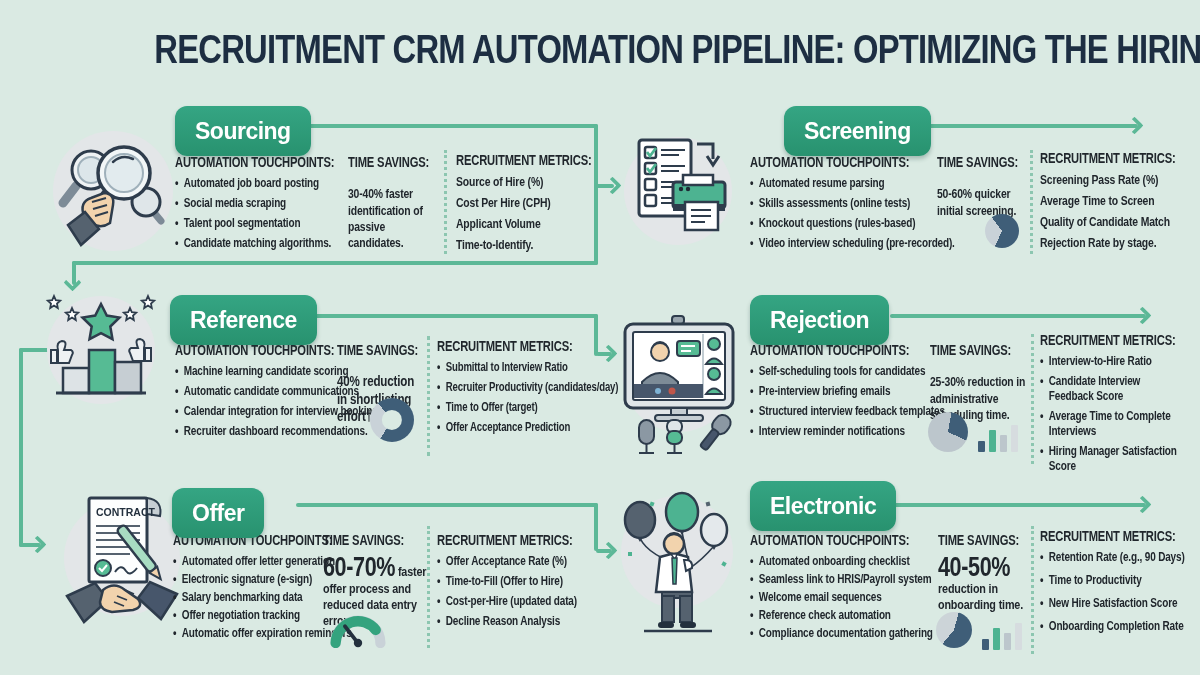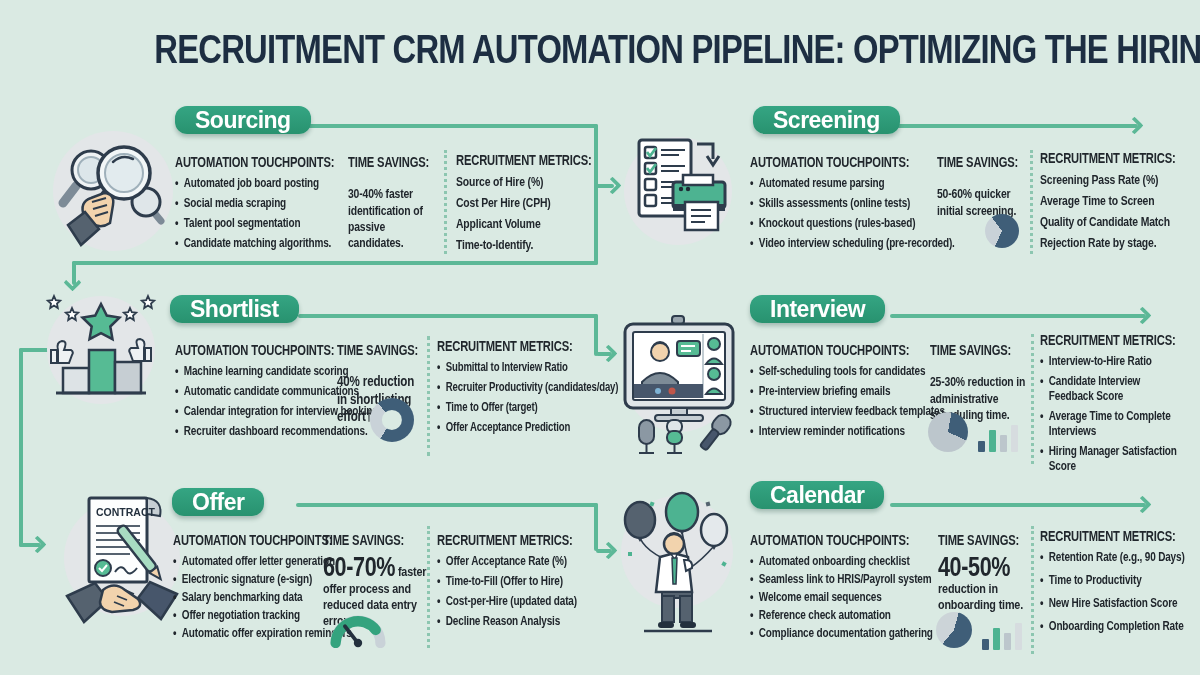--- a/index.html
+++ b/index.html
@@ -20,21 +20,21 @@
     position:relative;width:1200px;height:675px;overflow:hidden;
     background:var(--bg);
     font-family:"Liberation Sans",sans-serif;color:var(--ink);
   }
   .title{
     position:absolute;left:0;top:26px;width:1200px;text-align:center;
     font-size:41px;font-weight:800;color:var(--navy);letter-spacing:-1px;white-space:nowrap;
   }
   .title span{display:inline-block;transform:scaleX(.8)}
   .pill{
-    position:absolute;z-index:3;height:28px;display:flex;align-items:center;
+    position:absolute;z-index:3;height:50px;display:flex;align-items:center;
     padding:0 20px;border-radius:12px;
     background:linear-gradient(#35a583,#28926f);
     color:#fff;font-size:23px;font-weight:700;letter-spacing:-.5px;
     box-shadow:0 3px 4px rgba(25,70,58,.28);
   }
   .col{position:absolute;z-index:2;transform:scaleX(.8);transform-origin:0 0}
   .colhead{font-size:14px;font-weight:800;letter-spacing:-.2px;margin-bottom:6px;white-space:nowrap}
   ul.blist{list-style:none}
   ul.blist li{position:relative;padding-left:11px;font-size:12.5px;font-weight:700;line-height:15px;margin-bottom:5px;letter-spacing:-.2px}
   ul.blist li:before{content:"•";position:absolute;left:0;top:0}
@@ -173,21 +173,21 @@
     </g>
     <rect x="52" y="48" width="52" height="26" rx="3" fill="#4db391" stroke="#2e3c4c" stroke-width="3"></rect>
     <rect x="62" y="41" width="30" height="10" fill="#fff" stroke="#2e3c4c" stroke-width="2.5"></rect>
     <circle cx="60" cy="55" r="2.2" fill="#1f2a35"></circle>
       <circle cx="67" cy="55" r="2.2" fill="#1f2a35"></circle>
     <rect x="52" y="70" width="52" height="7" fill="#2e3c4c"></rect>
     <rect x="64" y="68" width="33" height="28" fill="#fff" stroke="#2e3c4c" stroke-width="2.5"></rect>
     <path d="M70 76 h20 M70 82 h20 M70 88 h14" stroke="#2e3c4c" stroke-width="2" fill="none"></path>
   </svg>
 </div>
-<div class="pill" style="left:753px;top:106px">
+<div class="pill" style="left:784px;top:106px">
     <span>Screening</span>
   </div>
 <div class="col" style="left:750px;top:154px;width:278px">
   <div class="colhead">AUTOMATION TOUCHPOINTS:</div>
   <ul class="blist">
     <li>Automated resume parsing</li>
     <li>Skills assessments (online tests)</li>
     <li>Knockout questions (rules-based)</li>
     <li>Video interview scheduling (pre-recorded).</li>
   </ul>
@@ -224,21 +224,21 @@
     <line x1="14" y1="101" x2="104" y2="101" stroke="#2e3c4c" stroke-width="3"></line>
     <g fill="#eef1f3" stroke="#2e3c4c" stroke-width="2">
       <rect x="9" y="58" width="6" height="13"></rect>
       <path d="M16 58 q-2 -8 4 -9 q5 0 3 6 l-1 3 h7 q3 2 1 5 l-3 8 h-11 z"></path>
       <rect x="103" y="56" width="6" height="13"></rect>
       <path d="M102 56 q2 -8 -4 -9 q-5 0 -3 6 l1 3 h-7 q-3 2 -1 5 l3 8 h11 z"></path>
     </g>
   </svg>
 </div>
 <div class="pill" style="left:170px;top:295px">
-    <span>Shortlist</span>
+    <span>Reference</span>
   </div>
 <div class="col" style="left:175px;top:342px;width:280px">
   <div class="colhead">AUTOMATION TOUCHPOINTS:</div>
   <ul class="blist">
     <li>Machine learning candidate scoring</li>
     <li>Automatic candidate communications</li>
     <li>Calendar integration for interview booking†</li>
     <li>Recruiter dashboard recommendations.</li>
   </ul>
 </div>
@@ -287,21 +287,21 @@
       <line x1="58.5" y1="132" x2="58.5" y2="140"></line>
       <line x1="51" y1="141" x2="66" y2="141"></line>
     </g>
     <g transform="rotate(38 98 122)" stroke="#2e3c4c" stroke-width="2">
       <rect x="90" y="100" width="16" height="20" rx="8" fill="#8b98a3"></rect>
       <rect x="94" y="118" width="8" height="22" rx="3" fill="#47566b"></rect>
     </g>
   </svg>
 </div>
 <div class="pill" style="left:750px;top:295px">
-    <span>Interview</span>
+    <span>Rejection</span>
   </div>
 <div class="col" style="left:750px;top:342px;width:250px">
   <div class="colhead">AUTOMATION TOUCHPOINTS:</div>
   <ul class="blist">
     <li>Self-scheduling tools for candidates</li>
     <li>Pre-interview briefing emails</li>
     <li>Structured interview feedback templates</li>
     <li>Interview reminder notifications</li>
   </ul>
 </div>
@@ -401,21 +401,21 @@
     <polygon points="62,68 67,68 66,94 63,94" fill="#4db391" stroke="#2e3c4c" stroke-width="1.5"></polygon>
     <rect x="52" y="102" width="30" height="6" fill="#55626f" stroke="#2e3c4c" stroke-width="2"></rect>
     <rect x="52" y="106" width="12" height="26" fill="#55626f" stroke="#2e3c4c" stroke-width="2"></rect>
     <rect x="70" y="106" width="12" height="26" fill="#55626f" stroke="#2e3c4c" stroke-width="2"></rect>
     <rect x="48" y="132" width="16" height="6" rx="3" fill="#23303e"></rect>
     <rect x="70" y="132" width="16" height="6" rx="3" fill="#23303e"></rect>
     <line x1="34" y1="141" x2="102" y2="141" stroke="#2e3c4c" stroke-width="2.5"></line>
   </svg>
 </div>
 <div class="pill" style="left:750px;top:481px">
-    <span>Calendar</span>
+    <span>Electronic</span>
   </div>
 <div class="col" style="left:750px;top:532px;width:269px">
   <div class="colhead">AUTOMATION TOUCHPOINTS:</div>
   <ul class="blist tight">
     <li>Automated onboarding checklist</li>
     <li>Seamless link to HRIS/Payroll system</li>
     <li>Welcome email sequences</li>
     <li>Reference check automation</li>
     <li>Compliance documentation gathering</li>
   </ul>

